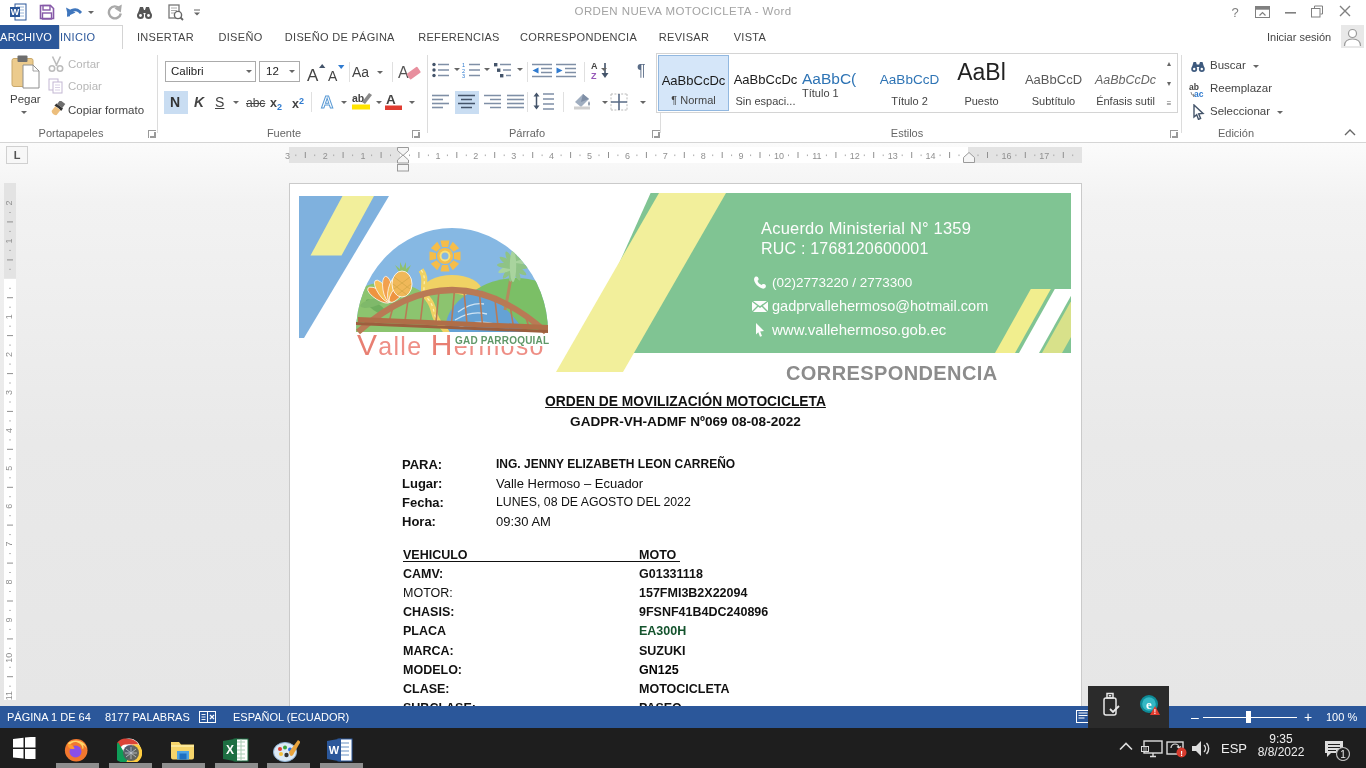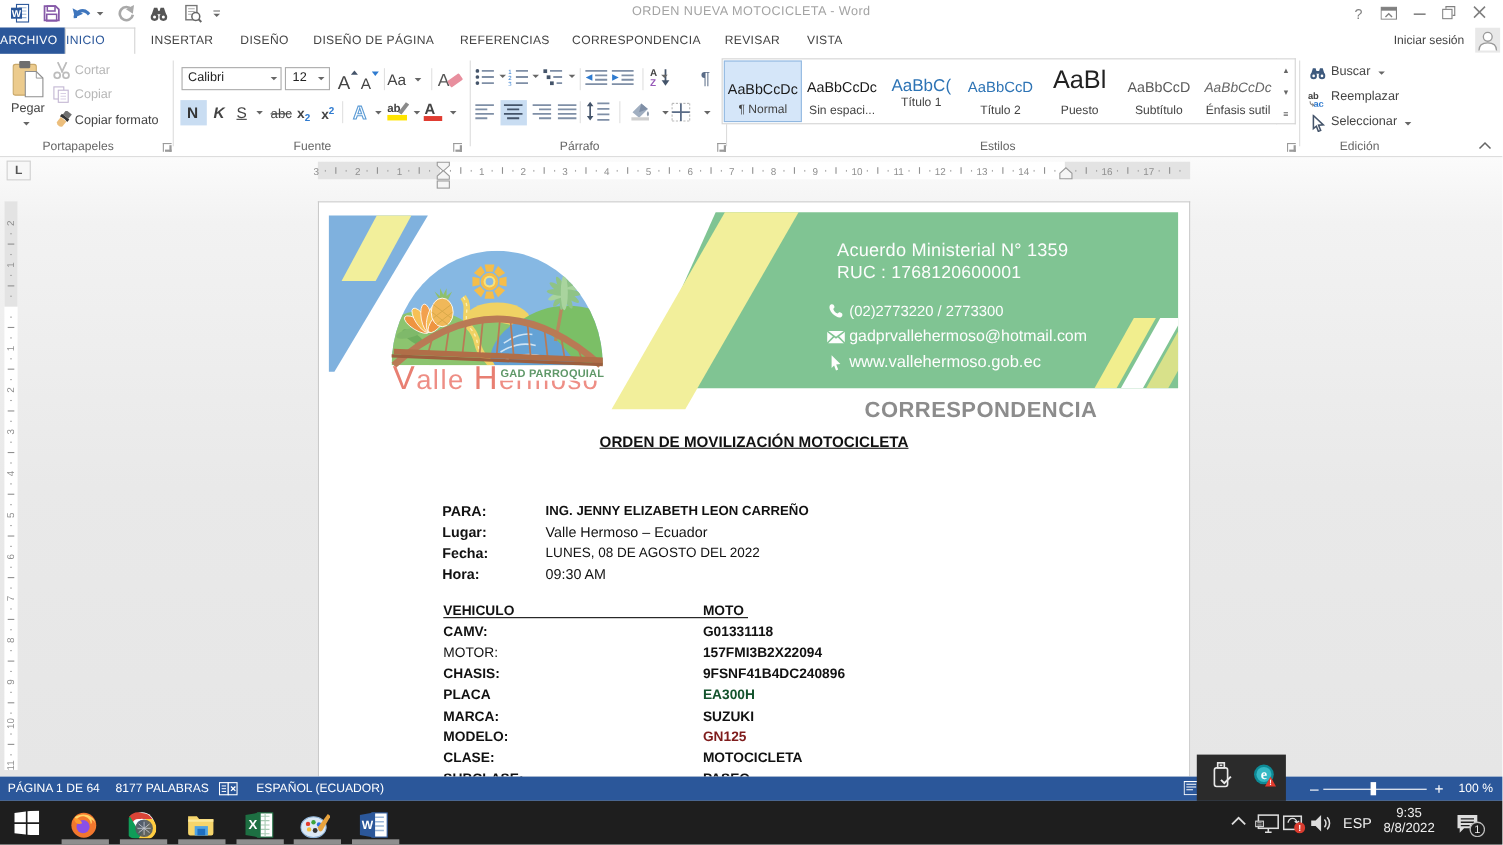--- a/index.html
+++ b/index.html
@@ -273,21 +273,21 @@
 <div class="launcher" style="left:652px;top:130px"></div>
 <div style="position:absolute;left:656px;top:53px;width:505px;height:60px;background:#fff;border:1px solid #d4d4d4;box-sizing:border-box"></div>
 <div style="position:absolute;left:658px;top:55px;width:71px;height:56px;border:1px solid #92b8e0;background:#d5e6f9;box-sizing:border-box;overflow:hidden;text-align:center">
       <div style="font-size:13px;color:#1a1a1a;font-style:normal;font-weight:normal;margin-top:17px;white-space:nowrap">AaBbCcDc</div>
       <div style="position:absolute;left:0;right:0;bottom:4px;font-size:11px;color:#444;white-space:nowrap">¶ Normal</div>
     </div>
 <div style="position:absolute;left:730px;top:55px;width:71px;height:56px;box-sizing:border-box;overflow:hidden;text-align:center">
       <div style="font-size:13px;color:#1a1a1a;font-style:normal;font-weight:normal;margin-top:17px;white-space:nowrap">AaBbCcDc</div>
       <div style="position:absolute;left:0;right:0;bottom:4px;font-size:11px;color:#444;white-space:nowrap">Sin espaci...</div>
     </div>
-<div style="position:absolute;left:802px;top:55px;width:71px;height:48px;box-sizing:border-box;overflow:hidden;text-align:center">
+<div style="position:absolute;left:802px;top:55px;width:71px;height:48px;box-sizing:border-box;overflow:hidden;text-align:left">
       <div style="font-size:15.5px;color:#2e74b5;font-style:normal;font-weight:normal;margin-top:14.5px;white-space:nowrap">AaBbC(</div>
       <div style="position:absolute;left:0;right:0;bottom:4px;font-size:11px;color:#444;white-space:nowrap">Título 1</div>
     </div>
 <div style="position:absolute;left:874px;top:55px;width:71px;height:56px;box-sizing:border-box;overflow:hidden;text-align:center">
       <div style="font-size:13.5px;color:#2e74b5;font-style:normal;font-weight:normal;margin-top:16.5px;white-space:nowrap">AaBbCcD</div>
       <div style="position:absolute;left:0;right:0;bottom:4px;font-size:11px;color:#444;white-space:nowrap">Título 2</div>
     </div>
 <div style="position:absolute;left:946px;top:55px;width:71px;height:56px;box-sizing:border-box;overflow:hidden;text-align:center">
       <div style="font-size:23px;color:#222;font-style:normal;font-weight:normal;margin-top:4px;white-space:nowrap">AaBl</div>
       <div style="position:absolute;left:0;right:0;bottom:4px;font-size:11px;color:#444;white-space:nowrap">Puesto</div>
@@ -580,20 +580,21 @@
     </svg>
 <div class="abs" style="left:761px;top:219px;font-size:16.5px;color:#fdfdfd;letter-spacing:.2px">Acuerdo Ministerial N° 1359</div>
 <div class="abs" style="left:761px;top:240px;font-size:16px;color:#fdfdfd;letter-spacing:.2px">RUC : 1768120600001</div>
 <div class="abs" style="left:772px;top:275px;font-size:13.5px;color:#fdfdfd">(02)2773220 / 2773300</div>
 <div class="abs" style="left:772px;top:297.5px;font-size:14.5px;color:#fdfdfd">gadprvallehermoso@hotmail.com</div>
 <div class="abs" style="left:772px;top:321px;font-size:15px;color:#fdfdfd">www.vallehermoso.gob.ec</div>
 <div class="abs" style="left:357px;top:330.5px;color:#ee8e85;font-size:25px;letter-spacing:1.3px;white-space:nowrap;line-height:27px"><span style="font-size:30px;color:#e87f72">V</span>alle <span style="font-size:30px;color:#e87f72">H</span>ermoso</div>
 <div class="abs" style="left:454px;top:335px;background:#fff;color:#5f9868;font-size:10px;font-weight:bold;letter-spacing:.2px;padding:0 1px">GAD PARROQUIAL</div>
 <div class="abs" style="left:786px;top:362px;color:#8c8c8c;font-size:20px;font-weight:bold;letter-spacing:.4px">CORRESPONDENCIA</div>
 <div class="abs" style="left:400px;top:394px;width:571px;text-align:center;font-size:13.8px;font-weight:bold;color:#111"><span style="text-decoration:underline">ORDEN DE MOVILIZACIÓN MOTOCICLETA</span></div>
+<div class="abs" style="left:400px;top:414px;width:571px;text-align:center;font-size:13.6px;font-weight:bold;color:#111">GADPR-VH-ADMF Nº069 08-08-2022</div>
 <div class="abs" style="left:402px;top:456.5px;font-size:13px;font-weight:bold;color:#111">PARA:</div>
 <div class="abs" style="left:496px;top:456.5px;font-size:12px;font-weight:bold;color:#111">ING. JENNY ELIZABETH  LEON CARREÑO</div>
 <div class="abs" style="left:402px;top:475.7px;font-size:13px;font-weight:bold;color:#111">Lugar:</div>
 <div class="abs" style="left:496px;top:475.7px;font-size:13px;font-weight:normal;color:#111">Valle Hermoso – Ecuador</div>
 <div class="abs" style="left:402px;top:494.9px;font-size:13px;font-weight:bold;color:#111">Fecha:</div>
 <div class="abs" style="left:496px;top:494.9px;font-size:12.3px;font-weight:normal;color:#111">LUNES, 08 DE AGOSTO DEL 2022</div>
 <div class="abs" style="left:402px;top:514.1px;font-size:13px;font-weight:bold;color:#111">Hora:</div>
 <div class="abs" style="left:496px;top:514.1px;font-size:13px;font-weight:normal;color:#111">09:30  AM</div>
 <div class="abs" style="left:403px;top:548px;font-size:12.5px;font-weight:bold;color:#111">VEHICULO</div>
 <div class="abs" style="left:639px;top:548px;font-size:12.5px;font-weight:bold;color:#111">MOTO</div>
@@ -603,21 +604,21 @@
 <div class="abs" style="left:639px;top:423.8px;font-size:12.5px;font-weight:bold;color:#111">G01331118</div>
 <div class="abs" style="left:403px;top:443.0px;font-size:12.5px;font-weight:normal;color:#111">MOTOR:</div>
 <div class="abs" style="left:639px;top:443.0px;font-size:12.5px;font-weight:bold;color:#111">157FMI3B2X22094</div>
 <div class="abs" style="left:403px;top:462.2px;font-size:12.5px;font-weight:bold;color:#111">CHASIS:</div>
 <div class="abs" style="left:639px;top:462.2px;font-size:12.5px;font-weight:bold;color:#111">9FSNF41B4DC240896</div>
 <div class="abs" style="left:403px;top:481.4px;font-size:12.5px;font-weight:bold;color:#111">PLACA</div>
 <div class="abs" style="left:639px;top:481.4px;font-size:12.5px;font-weight:bold;color:#14532d">EA300H</div>
 <div class="abs" style="left:403px;top:500.6px;font-size:12.5px;font-weight:bold;color:#111">MARCA:</div>
 <div class="abs" style="left:639px;top:500.6px;font-size:12.5px;font-weight:bold;color:#111">SUZUKI</div>
 <div class="abs" style="left:403px;top:519.8px;font-size:12.5px;font-weight:bold;color:#111">MODELO:</div>
-<div class="abs" style="left:639px;top:519.8px;font-size:12.5px;font-weight:bold;color:#7f1d1d">GN125</div>
+<div class="abs" style="left:639px;top:519.8px;font-size:12.5px;font-weight:bold;color:#000000">GN125</div>
 <div class="abs" style="left:403px;top:539.0px;font-size:12.5px;font-weight:bold;color:#111">CLASE:</div>
 <div class="abs" style="left:639px;top:539.0px;font-size:12.5px;font-weight:bold;color:#111">MOTOCICLETA</div>
 <div class="abs" style="left:403px;top:558.2px;font-size:12.5px;font-weight:bold;color:#111">SUBCLASE:</div>
 <div class="abs" style="left:639px;top:558.2px;font-size:12.5px;font-weight:bold;color:#111">PASEO</div>
 </div>
 <div class="abs" style="left:0;top:706px;width:1366px;height:22px;background:#2b579a;color:#fff;font-size:11px">
 <span class="abs" style="left:7px;top:5px">PÁGINA 1 DE 64</span>
 <span class="abs" style="left:105px;top:5px">8177 PALABRAS</span>
 <span class="abs" style="left:233px;top:5px">ESPAÑOL (ECUADOR)</span>
 <span class="abs" style="left:1191px;top:3px;font-size:14px">–</span>

